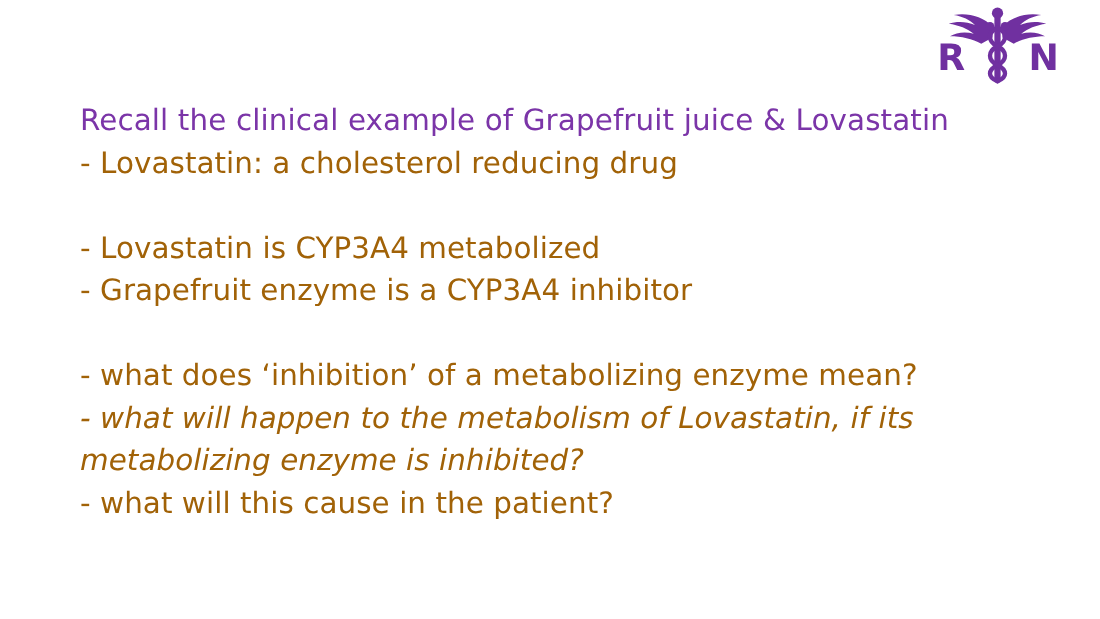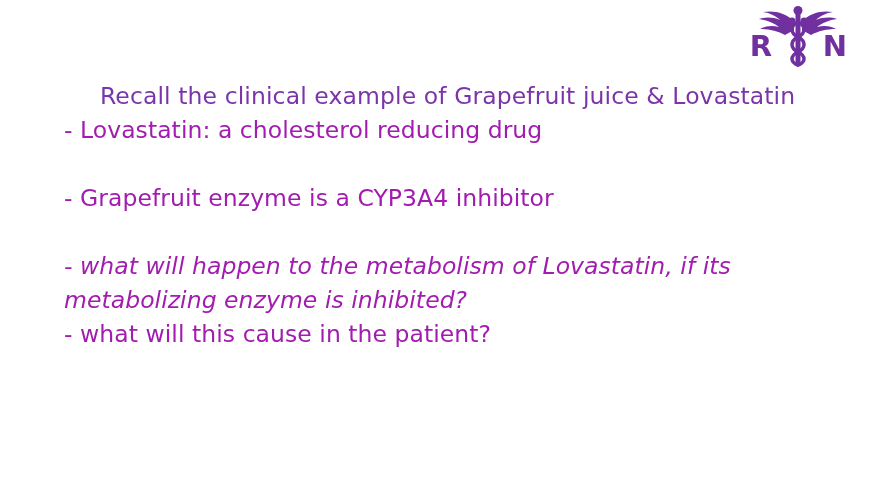--- a/index.html
+++ b/index.html
@@ -41,25 +41,24 @@
   }
 
   .title-line {
     color: #7B35A8;
     font-family: "DejaVu Sans", sans-serif;
     font-size: 23.5px;
     font-weight: 400;
     line-height: 33px;
     letter-spacing: 0.1px;
     white-space: nowrap;
-    margin-left: 36px;
   }
 
   .body-line {
-    color: #a21caf;
+    color: #a16207;
     font-family: "DejaVu Sans", sans-serif;
     font-size: 23.5px;
     font-weight: 400;
     line-height: 34px;
     letter-spacing: 0.05px;
     white-space: nowrap;
   }
 
   .body-line.wrap {
     white-space: normal;
@@ -100,24 +99,26 @@
   </svg>
 
   <div class="content">
 
     <div class="title-line">Recall the clinical example of Grapefruit juice &amp; Lovastatin</div>
 
     <div class="body-line">- Lovastatin: a cholesterol reducing drug</div>
 
     <div class="spacer-line">&nbsp;</div>
 
+    <div class="body-line">- Lovastatin is CYP3A4 metabolized</div>
 
     <div class="body-line">- Grapefruit enzyme is a CYP3A4 inhibitor</div>
 
     <div class="spacer-line">&nbsp;</div>
 
+    <div class="body-line">- what does ‘inhibition’ of a metabolizing enzyme mean?</div>
 
     <div class="body-line wrap">- what will happen to the metabolism of Lovastatin, if its metabolizing enzyme is inhibited?</div>
 
     <div class="body-line">- what will this cause in the patient?</div>
 
   </div>
 </div>
 
 </body></html>

